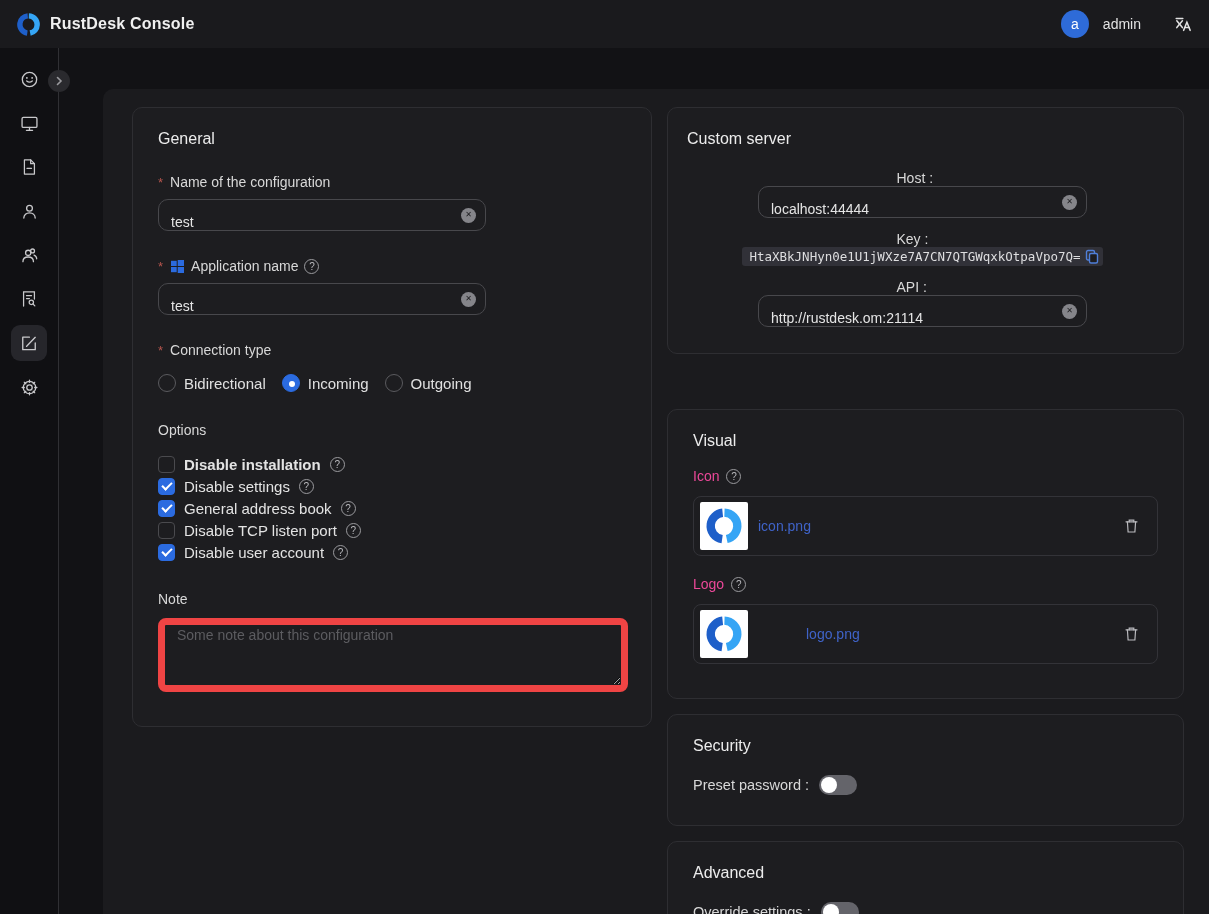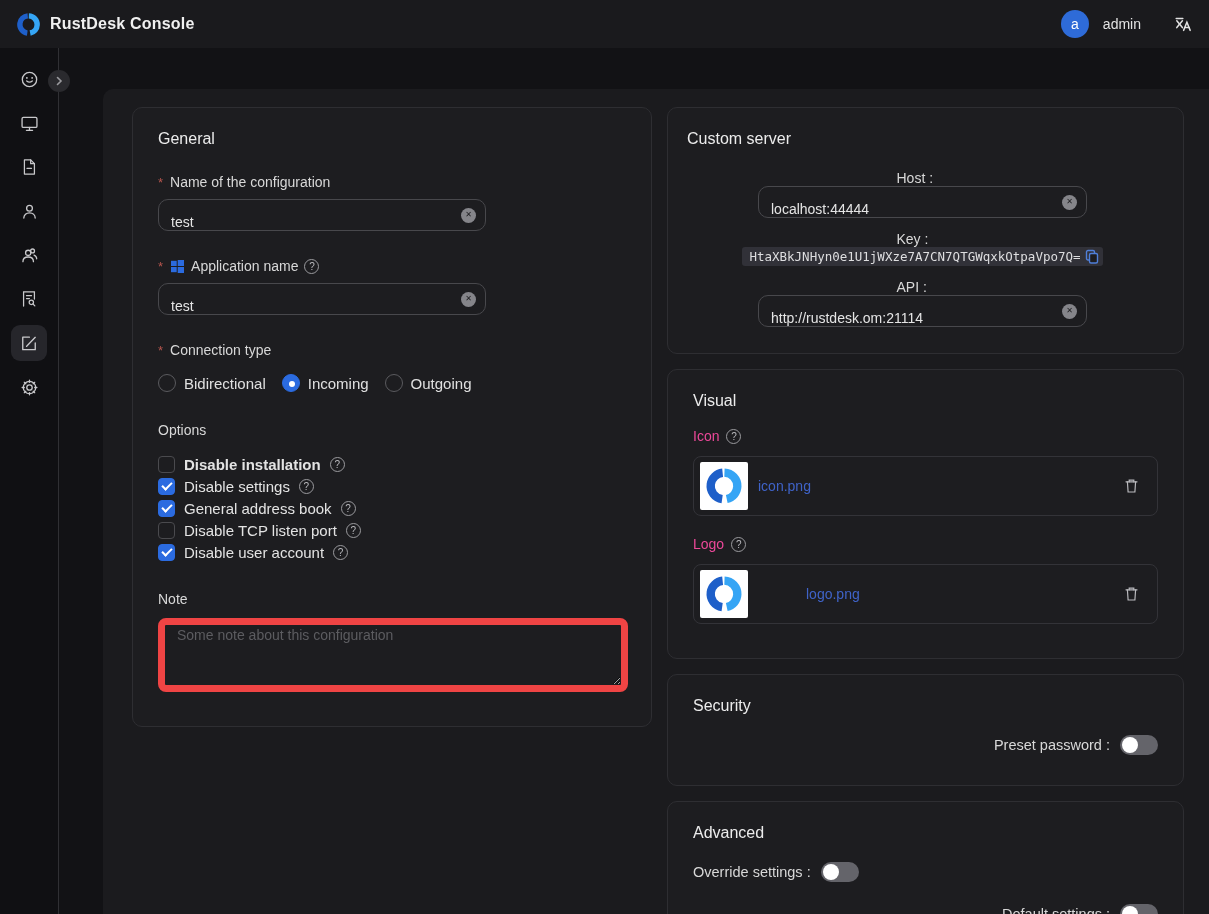--- a/index.html
+++ b/index.html
@@ -83,21 +83,21 @@
   .copy-btn { cursor:pointer; display:flex; margin-left:2px; }
 
   .file-label { display:flex; align-items:center; gap:7px; color:#ec4899; font-size:14px; margin:4px 0 12px; }
   .file-row { border:1px solid #333338; border-radius:8px; height:60px; display:flex; align-items:center;
               padding:0 18px 0 6px; margin-bottom:20px; }
   .thumb { width:48px; height:48px; background:#fff; border-radius:2px; display:flex; align-items:center; justify-content:center; flex:none; }
   .file-name { color:#3f63c8; font-size:14px; margin-left:10px; cursor:pointer; }
   .trash-btn { margin-left:auto; cursor:pointer; display:flex; }
 
   .toggle-row { display:flex; align-items:center; gap:10px; margin-bottom:22px; }
-  .toggle-row:last-child { margin-bottom:6px;justify-content:flex-end; }
+  .toggle-row:last-child { margin-bottom:6px; }
   .toggle-label { color:#d8d8d8; font-size:14.5px; }
   .switch { width:38px; height:20px; border-radius:10px; background:#64646a; position:relative; cursor:pointer; flex:none; }
   .switch .knob { position:absolute; left:2px; top:2px; width:16px; height:16px; border-radius:50%; background:#fff; }
 
   svg { display:block; }
 </style>
 </head>
 <body>
 
 <div class="screen">
@@ -321,21 +321,21 @@
           </div>
           <div class="srv-row" style="margin-bottom:2px;">
             <span class="srv-label">API :</span>
             <div class="text-input">
               <input type="text" value="http://rustdesk.om:21114" style="">
               <span class="clear-btn"></span>
             </div>
           </div>
         </section>
 
-        <section class="card" style="padding-bottom:34px;">
+        <section class="card" style="padding-bottom:34px;margin-top:40px;">
           <h2 style="margin-bottom:18px;">Visual</h2>
 
           <div class="file-label">
             <span>Icon</span>
             <span class="help"></span>
           </div>
           <div class="file-row">
             <span class="thumb">
               <svg width="40" height="40" viewBox="0 0 24 24" fill="none">
                 <circle cx="12" cy="12" r="8" stroke="#1e5fc9" stroke-width="5" stroke-dasharray="23 27.3" transform="rotate(98 12 12)"></circle>

